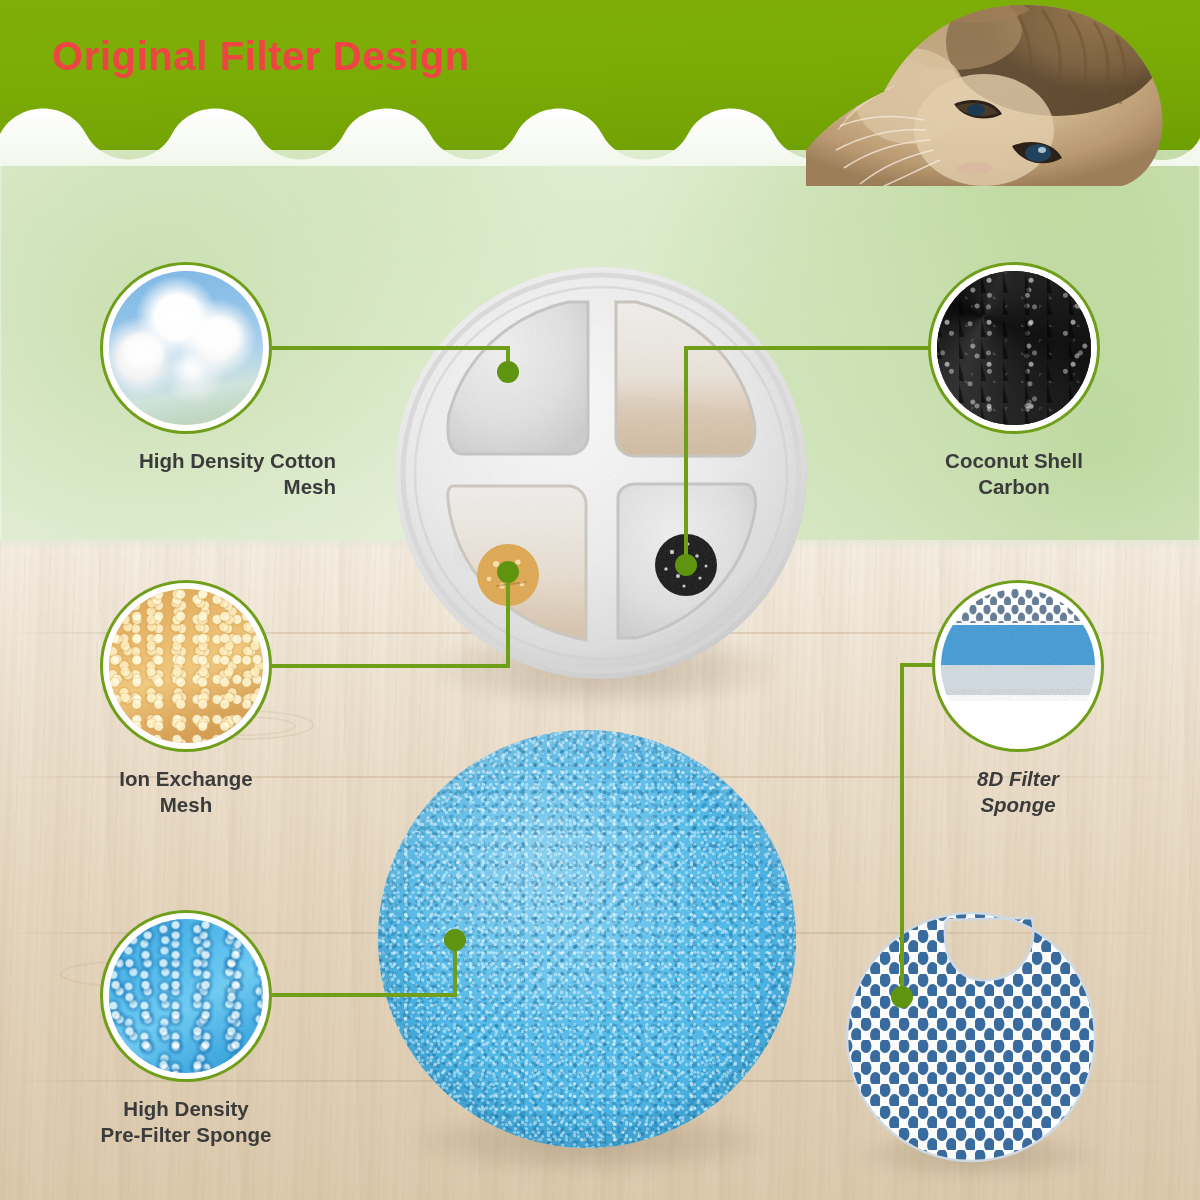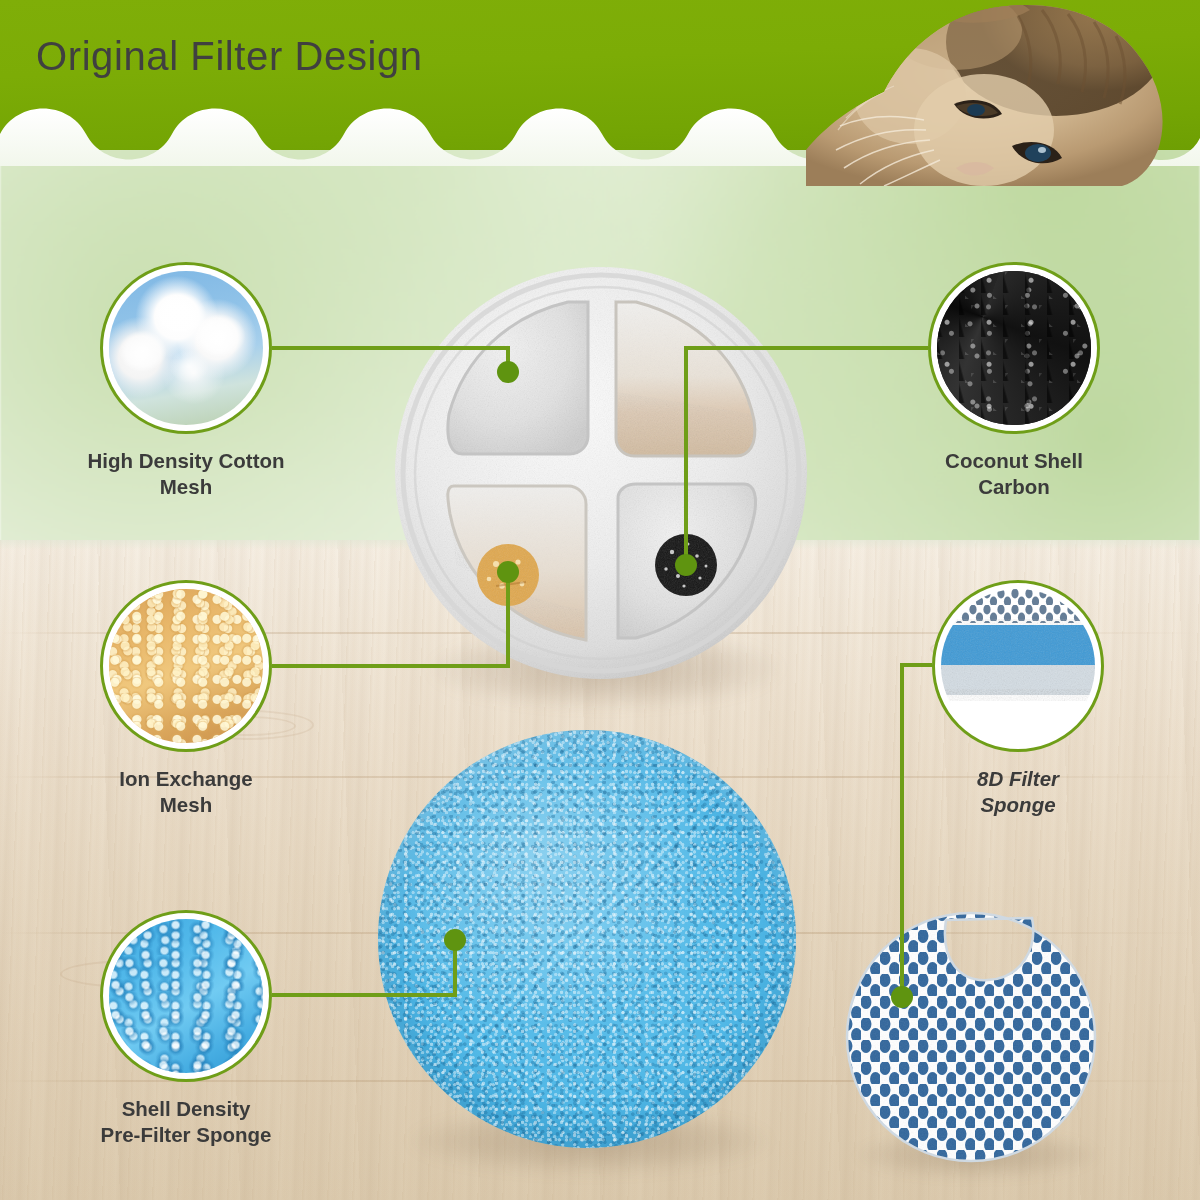--- a/index.html
+++ b/index.html
@@ -82,24 +82,24 @@
     width: 1200px; height: 150px;
     background: linear-gradient(178deg, #7fae08 0%, #7cac06 40%, #74a504 78%, #6e9f03 100%);
   }
   .header-scallop {
     position: absolute;
     left: 0; top: 104px;
     width: 1200px; height: 62px;
   }
   .page-title {
     position: absolute;
-    left: 36px; top: 34px;
+    left: 52px; top: 34px;
     font-size: 40px;
-    font-weight: normal;
-    color: #404040;
+    font-weight: bold;
+    color: #ef4444;
     letter-spacing: 0.6px;
     white-space: nowrap;
     z-index: 7;
   }
 
   
   .cat-wrap {
     position: absolute;
     left: 806px; top: 0;
     width: 394px; height: 186px;
@@ -583,21 +583,21 @@
       <circle cx="902" cy="997" r="11"></circle>
       <circle cx="455" cy="940" r="11"></circle>
     </g>
   </svg>
 
   <div class="callout" style="left:100px; top:262px;">
     <div class="thumb-ring"></div>
     <div class="thumb-img">
       <div class="tex-cotton" style="position:relative;"></div>
     </div>
-    <div class="callout-label" style="left:-64px;">High Density Cotton
+    <div class="callout-label" style="left:-64px;text-align:right;">High Density Cotton
 Mesh</div>
   </div>
 
   <div class="callout" style="left:928px; top:262px;">
     <div class="thumb-ring"></div>
     <div class="thumb-img">
       <div class="tex-carbon" style="position:relative;"></div>
     </div>
     <div class="callout-label" style="left:-64px;text-align:center;">Coconut Shell
 Carbon</div>
@@ -644,17 +644,17 @@
     </div>
     <div class="callout-label" style="left:-64px;font-style:italic;">8D Filter
 Sponge</div>
   </div>
 
   <div class="callout" style="left:100px; top:910px;">
     <div class="thumb-ring"></div>
     <div class="thumb-img">
       <div class="tex-bluefoam" style="position:relative;"></div>
     </div>
-    <div class="callout-label" style="left:-64px;">Shell Density
+    <div class="callout-label" style="left:-64px;">High Density
 Pre-Filter Sponge</div>
   </div>
 
 </div>
 
 </body></html>

